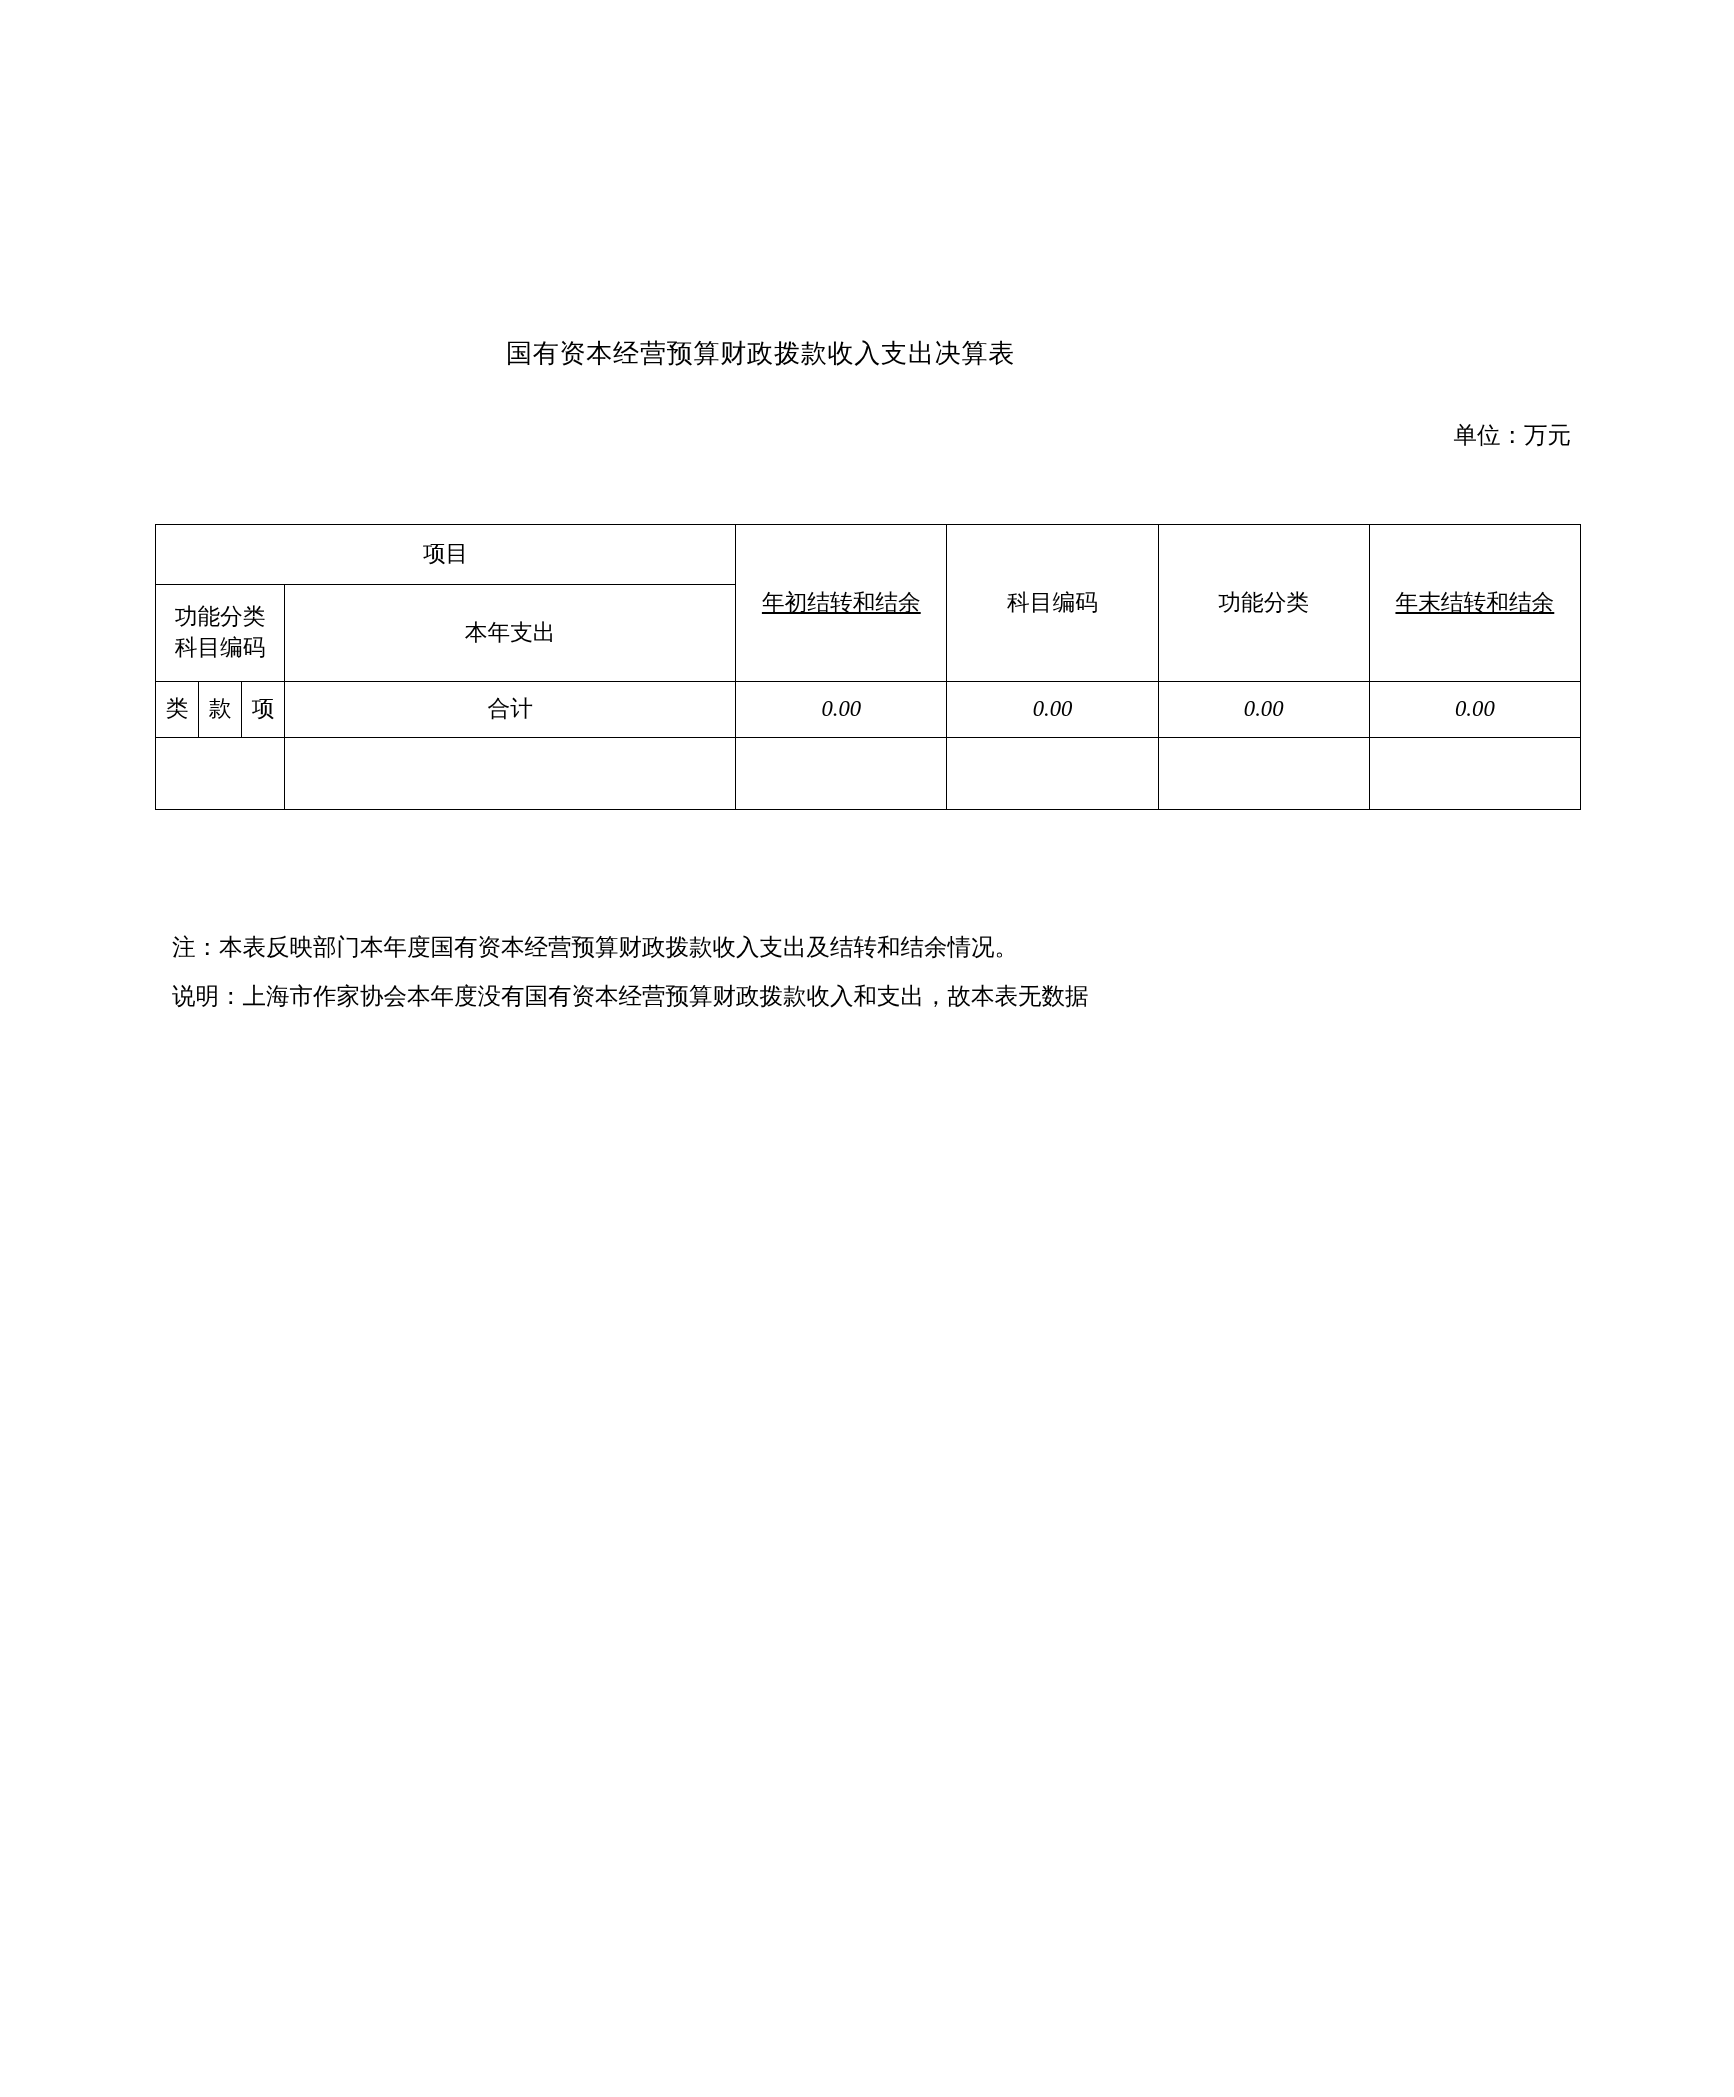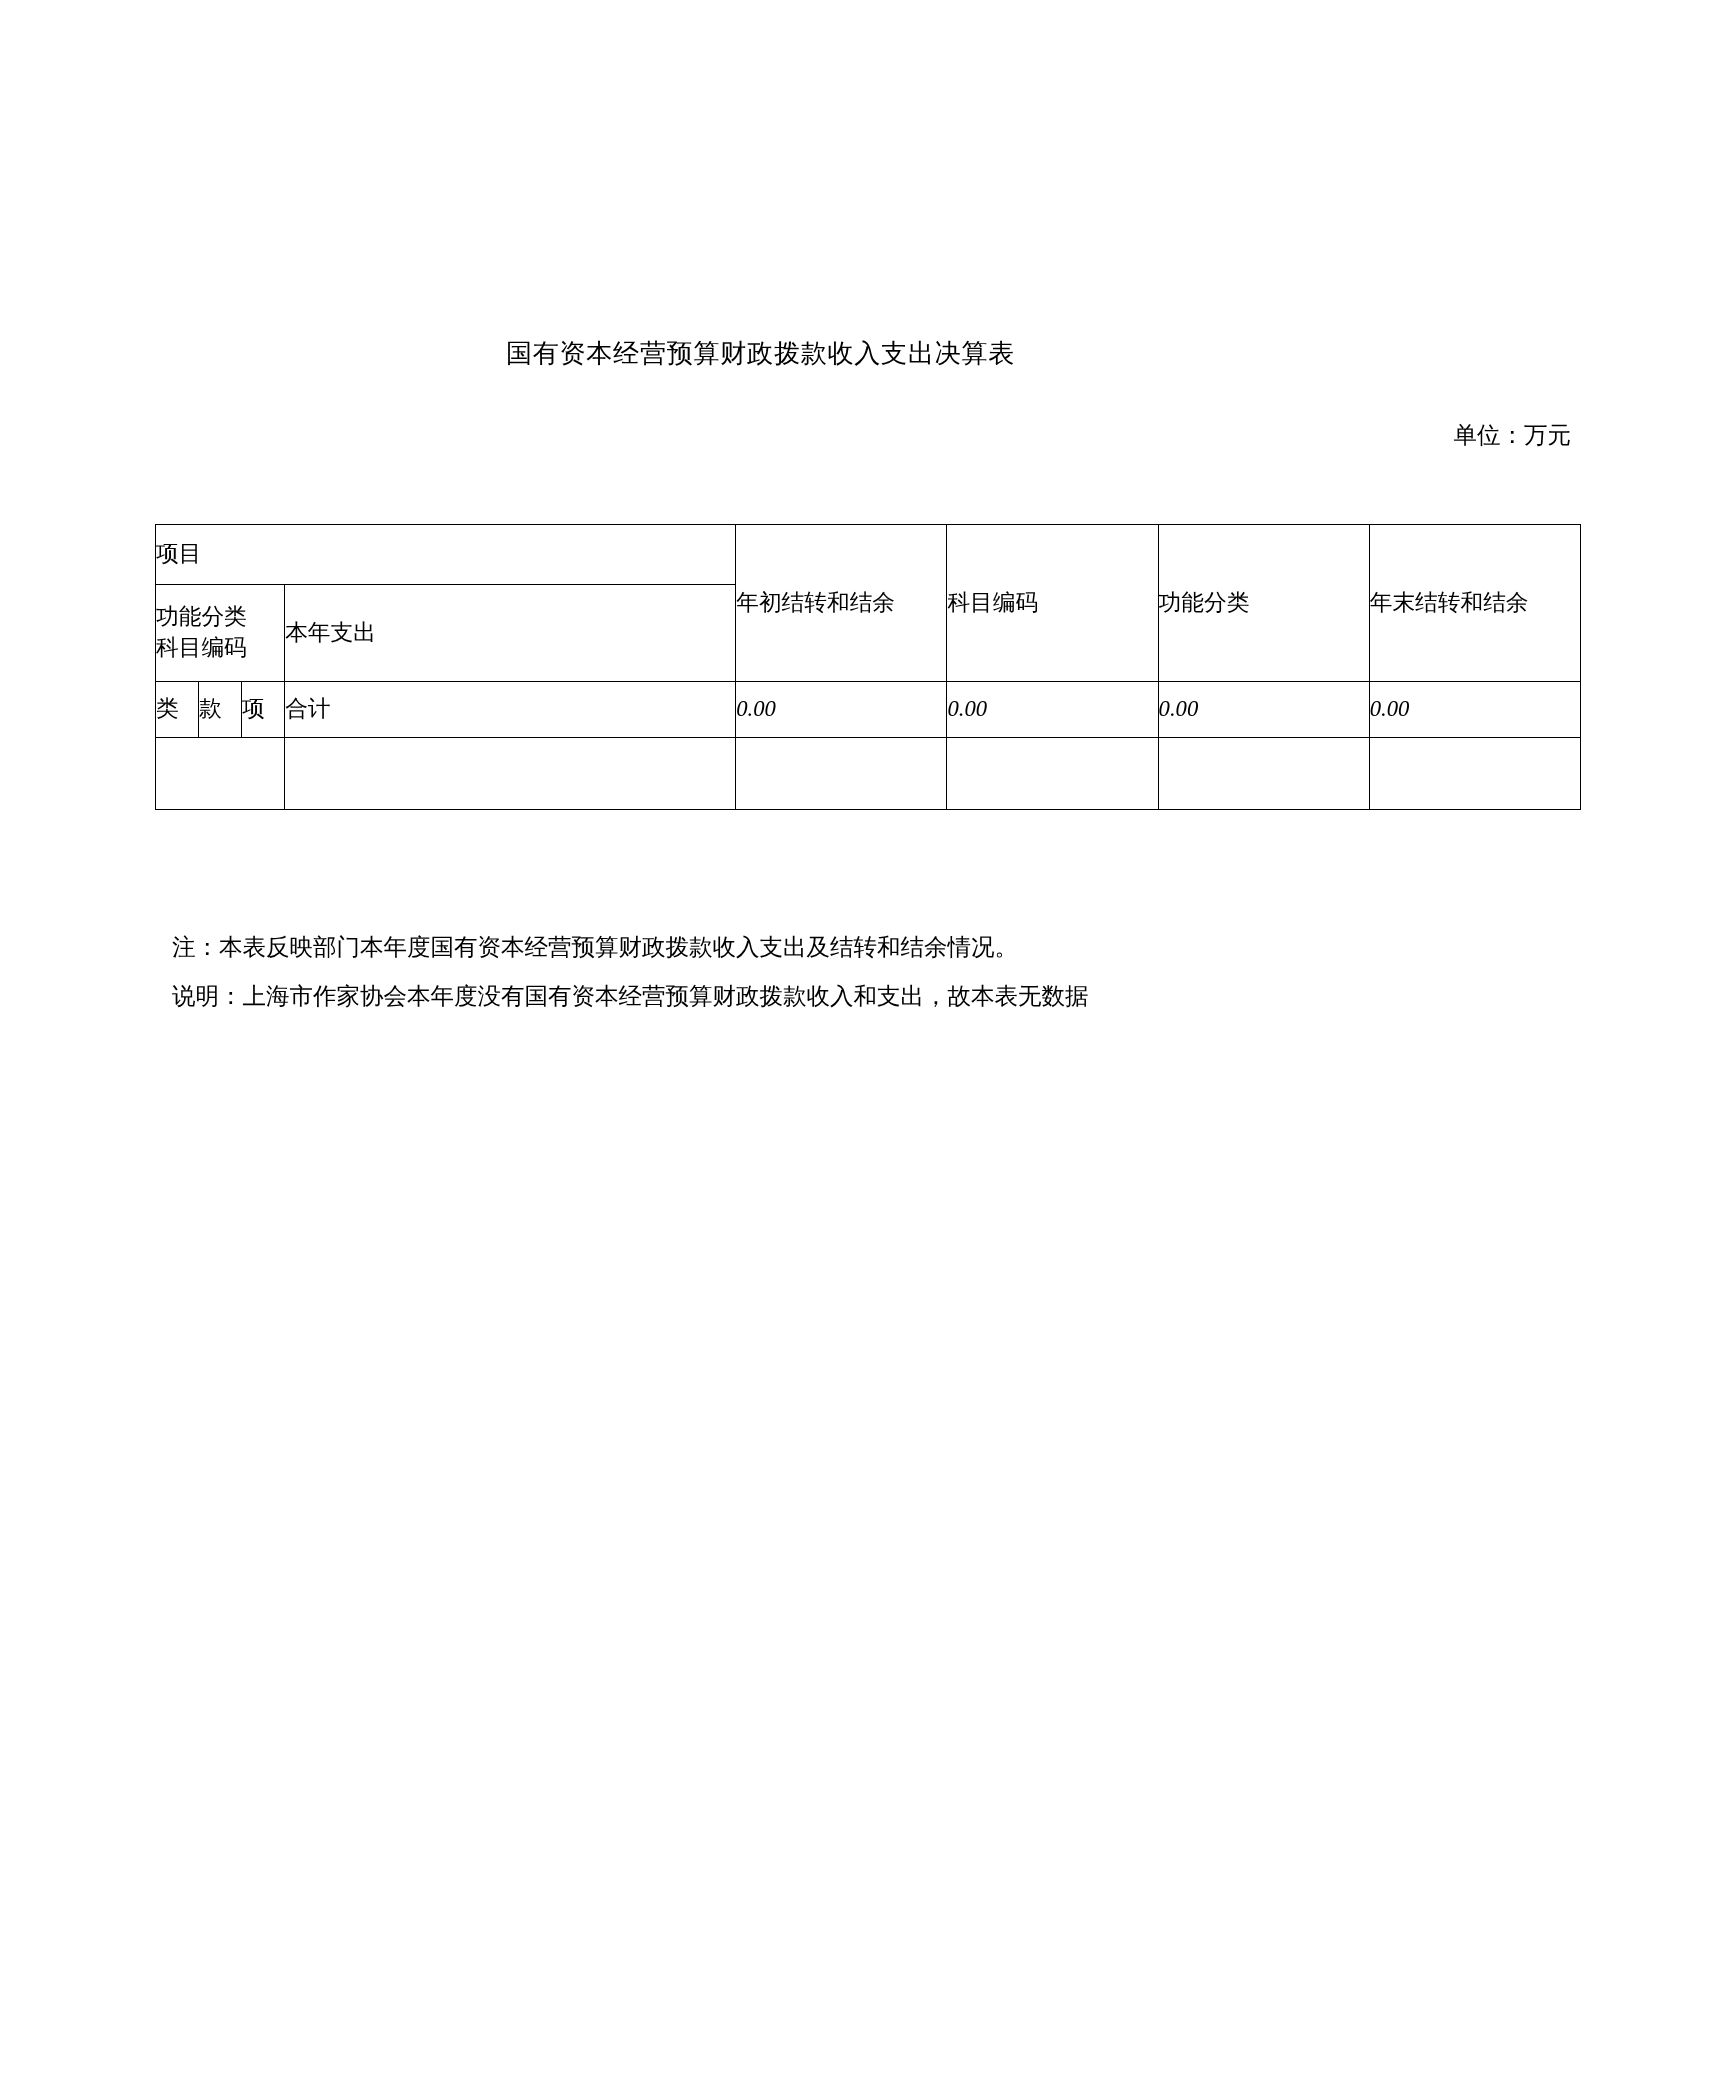--- a/index.html
+++ b/index.html
@@ -47,35 +47,36 @@
   table.main {
     border-collapse: collapse;
     width: 1426px;
     table-layout: fixed;
   }
   table.main td, table.main th {
     border: 1.7px solid #000000;
     font-weight: normal;
     font-size: 22.7px;
     padding: 0;
-    text-align: left;
+    text-align: center;
     vertical-align: middle;
     line-height: 1.35;
   }
   .h-proj { height: 59px; }
   .h-sub  { height: 96px; }
   .h-row  { height: 55px; }
   .h-blank{ height: 71px; }
 
   .cell-pad {
     padding: 2.5px 5.9px;
   }
   .wrap-cell {
     padding: 2.5px 5px;
     text-align: left;
+    text-decoration: underline;
   }
   .num {
     text-align: right;
     padding-right: 11px;
     font-size: 22.7px;
     font-style: italic;
   }
   .tiny-col { width: 42px; }
   .name-col { width: 440px; }
   .val-col { width: 206px; }

